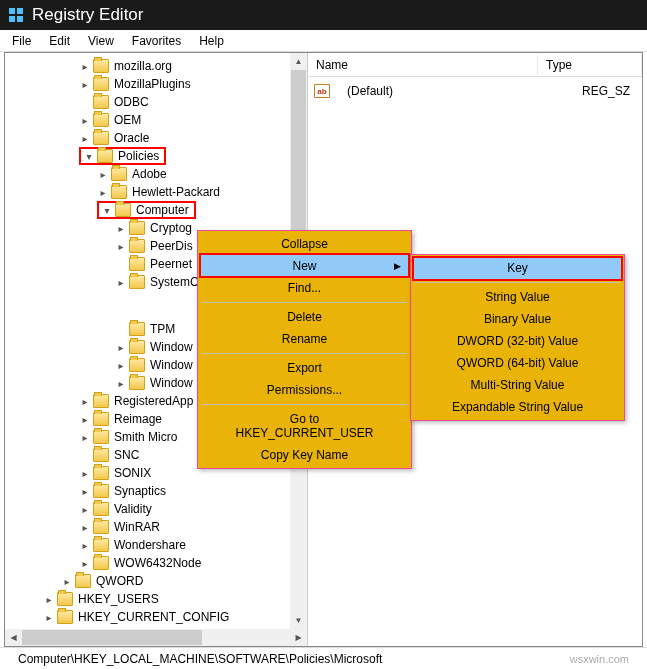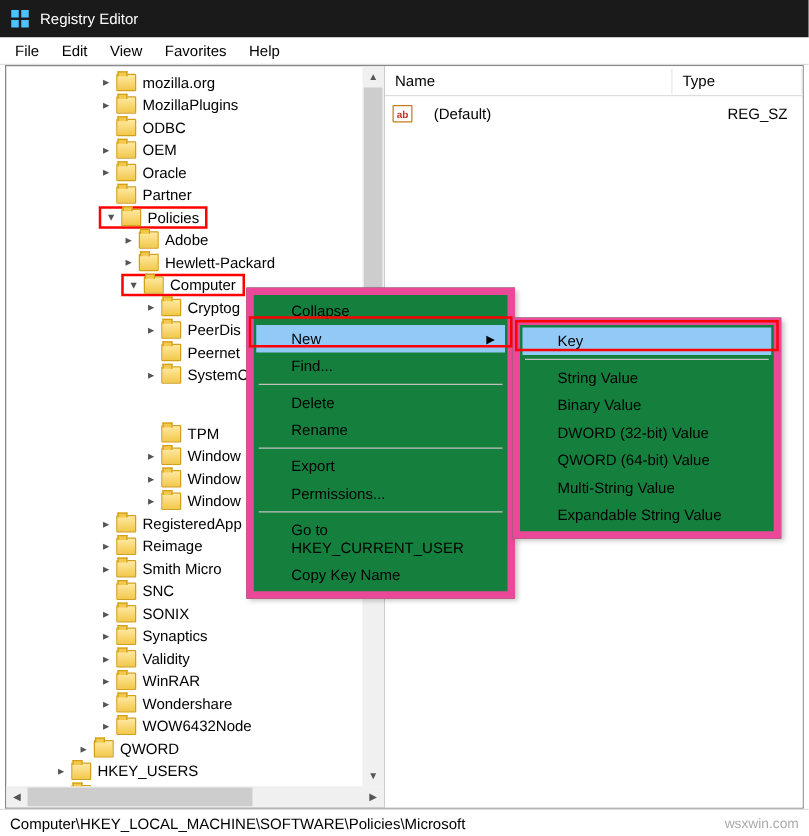--- a/index.html
+++ b/index.html
@@ -1,29 +1,29 @@
 <!DOCTYPE html>
 <html><head>
 <meta charset="utf-8">
 <style>
 * { box-sizing: border-box; margin: 0; padding: 0; font-family: "Segoe UI", Tahoma, sans-serif; font-size: 12px; }
 body { background: #fff; width: 647px; height: 669px; overflow: hidden; position: relative; }
 
 .titlebar { background: #1a1a1a; color: #fff; height: 30px; display: flex; align-items: center; padding: 0 8px; gap: 8px; }
 .titlebar .icon-box { width: 16px; height: 16px; display: flex; align-items: center; justify-content: center; }
-.titlebar-title { font-size: 12px; }
+.titlebar-title { font-size: 17px; }
 
 .menubar { background: #fff; border-bottom: 1px solid #ddd; height: 22px; display: flex; align-items: center; padding: 0 4px; gap: 2px; }
 .menubar span { padding: 2px 8px; cursor: default; }
 
 .content { position: absolute; top: 52px; left: 0; right: 0; bottom: 22px; border: 1px solid #888; margin: 0 4px; display: flex; }
 .tree-panel { width: 303px; border-right: 1px solid #ccc; position: relative; overflow: hidden; }
 .list-panel { flex: 1; background: #fff; }
 
-.statusbar { position: absolute; bottom: 0; left: 0; right: 0; height: 22px; padding: 2px 8px; font-size: 12px; border-top: 1px solid #ddd; display: flex; justify-content: space-between; align-items: center; }
+.statusbar { position: absolute; bottom: 0; left: 0; right: 0; height: 22px; padding: 2px 18px; font-size: 12px; border-top: 1px solid #ddd; display: flex; justify-content: space-between; align-items: center; }
 .statusbar .wm { color: #aaa; font-size: 11px; }
 
 .tree { padding: 4px 0 0 4px; white-space: nowrap; }
 .tree-row { display: flex; align-items: center; height: 18px; gap: 2px; position: relative; }
 .exp { width: 12px; height: 12px; display: inline-flex; align-items: center; justify-content: center; font-size: 10px; color: #555; cursor: pointer; }
 .folder-icon { width: 16px; height: 14px; background: linear-gradient(#ffe9a3, #f2c94c); border: 1px solid #d4a017; border-radius: 1px; position: relative; flex-shrink: 0; }
 .folder-icon::before { content: ""; position: absolute; top: -3px; left: 0; width: 6px; height: 3px; background: #f2c94c; border: 1px solid #d4a017; border-bottom: none; }
 .tree-label { padding: 0 3px; cursor: default; }
 .hl-red { border: 2px solid #ff0000; }
 
@@ -41,21 +41,21 @@
 .scrollbar-v .thumb { position: absolute; left: 1px; right: 1px; top: 17px; height: 340px; background: #cdcdcd; }
 .scrollbar-v .arrow { position: absolute; left: 0; right: 0; height: 17px; display: flex; align-items: center; justify-content: center; font-size: 8px; color: #555; }
 .scrollbar-v .arrow.up { top: 0; }
 .scrollbar-v .arrow.down { bottom: 0; }
 .scrollbar-h { position: absolute; left: 0; right: 0; bottom: 0; height: 17px; background: #f0f0f0; }
 .scrollbar-h .thumb { position: absolute; top: 1px; bottom: 1px; left: 17px; width: 180px; background: #cdcdcd; }
 .scrollbar-h .arrow { position: absolute; top: 0; bottom: 0; width: 17px; display: flex; align-items: center; justify-content: center; font-size: 8px; color: #555; }
 .scrollbar-h .arrow.left { left: 0; }
 .scrollbar-h .arrow.right { right: 0; }
 
-.ctx-menu { position: absolute; background: #15803d; border: 6px solid #ec4899; box-shadow: 2px 2px 4px rgba(0,0,0,.25); padding: 2px; z-index: 10; }
+.ctx-menu { position: absolute; background: #eab308; border: 1px solid #ec4899; box-shadow: 2px 2px 4px rgba(0,0,0,.25); padding: 2px; z-index: 10; text-align: center; }
 .ctx-item { padding: 4px 28px 4px 28px; font-size: 12px; cursor: default; position: relative; }
 .ctx-item.hover { background: #91c9f7; }
 .ctx-sep { height: 1px; background: #c0c0c0; margin: 3px 2px; }
 .ctx-item .arrow-r { position: absolute; right: 8px; top: 50%; transform: translateY(-50%); font-size: 9px; }
 #ctx-main { left: 197px; top: 230px; width: 215px; }
 #ctx-sub { left: 410px; top: 254px; width: 215px; }
 .hl-red-box { position: absolute; border: 2px solid #ff0000; pointer-events: none; z-index: 20; }
 
 .watermark { position: absolute; left: 280px; top: 290px; z-index: 5; display: flex; align-items: center; gap: 6px; opacity: 0.55; pointer-events: none; }
 .watermark .robot { width: 44px; height: 54px; background: linear-gradient(#d0e4ef, #9cbfd1); border-radius: 6px; position: relative; }
@@ -106,25 +106,20 @@
         </div>
         <div class="tree-row" style="padding-left: 70px;">
           <span class="exp">▸</span>
           <span class="folder-icon"></span>
           <span class="tree-label">OEM</span>
         </div>
         <div class="tree-row" style="padding-left: 70px;">
           <span class="exp">▸</span>
           <span class="folder-icon"></span>
           <span class="tree-label">Oracle</span>
-        </div>
-        <div class="tree-row" style="padding-left: 70px;">
-          <span class="exp"></span>
-          <span class="folder-icon"></span>
-          <span class="tree-label">Partner</span>
         </div>
         <div class="tree-row" style="padding-left: 70px;">
           <span class="hl-red" style="display: inline-flex; align-items: center; gap: 2px; padding: 0px 2px;">
             <span class="exp">▾</span>
             <span class="folder-icon"></span>
             <span class="tree-label">Policies</span>
           </span>
         </div>
         <div class="tree-row" style="padding-left: 88px;">
           <span class="exp">▸</span>

